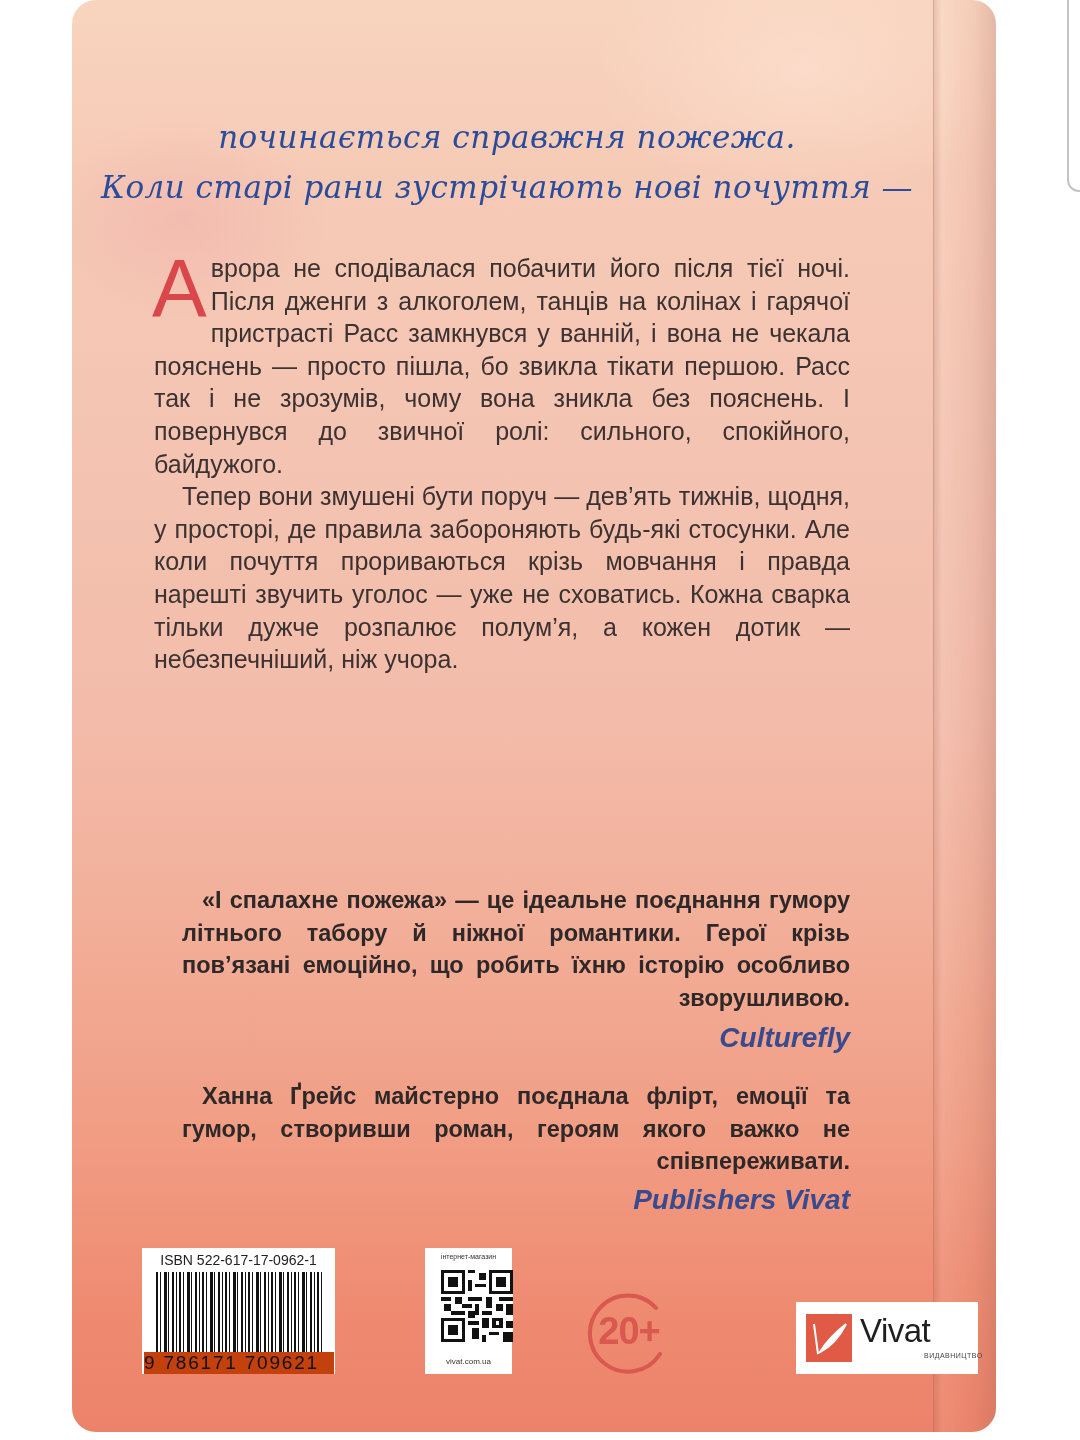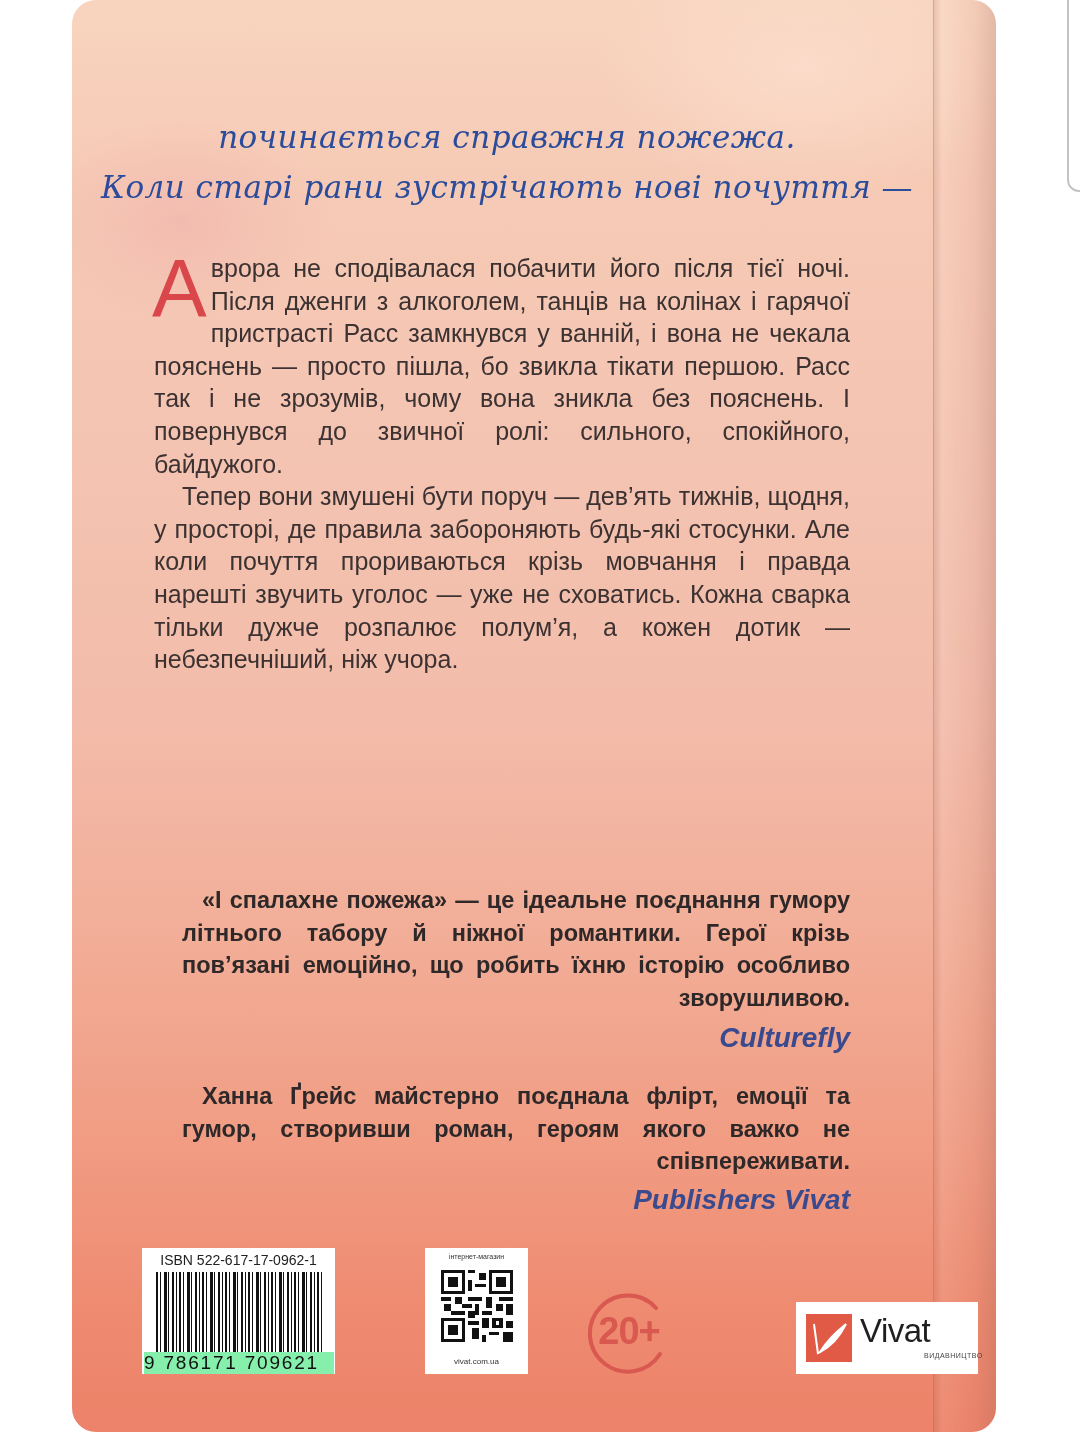--- a/index.html
+++ b/index.html
@@ -63,25 +63,25 @@
       position:absolute; left:0; width:100%; top:4px; text-align:center;
       font-family:"Liberation Sans", sans-serif; font-size:14px; color:#222;
     }
     .isbn-box .bars {
       position:absolute; left:14px; top:24px; width:166px; height:82px;
       background: repeating-linear-gradient(90deg,
         #111 0 2px, #fff 2px 4px, #111 4px 5px, #fff 5px 8px, #111 8px 11px, #fff 11px 12px,
         #111 12px 13px, #fff 13px 16px, #111 16px 18px, #fff 18px 20px, #111 20px 21px, #fff 21px 23px);
     }
     .isbn-box .digits {
-      position:absolute; left:2px; width:190px; bottom:0px; background:#86efac;
+      position:absolute; left:2px; width:190px; bottom:0px; background:#c2410c;
       font-family:"Liberation Sans", sans-serif; font-size:19px; letter-spacing:1.8px; color:#111;
     }
     .qr-box {
-      position:absolute; left:425px; top:1248px; width:103px; height:126px; background:#fff;
+      position:absolute; left:425px; top:1248px; width:87px; height:126px; background:#fff;
     }
     .qr-box .qr-label {
       position:absolute; top:5px; width:100%; text-align:center; font-size:7px; color:#333;
       font-family:"Liberation Sans", sans-serif;
     }
     .qr-box .qr {
       position:absolute; left:16px; top:22px; width:72px; height:72px;
     }
     .qr-box .qr-url {
       position:absolute; bottom:8px; width:100%; text-align:center; font-size:8px; color:#333;

